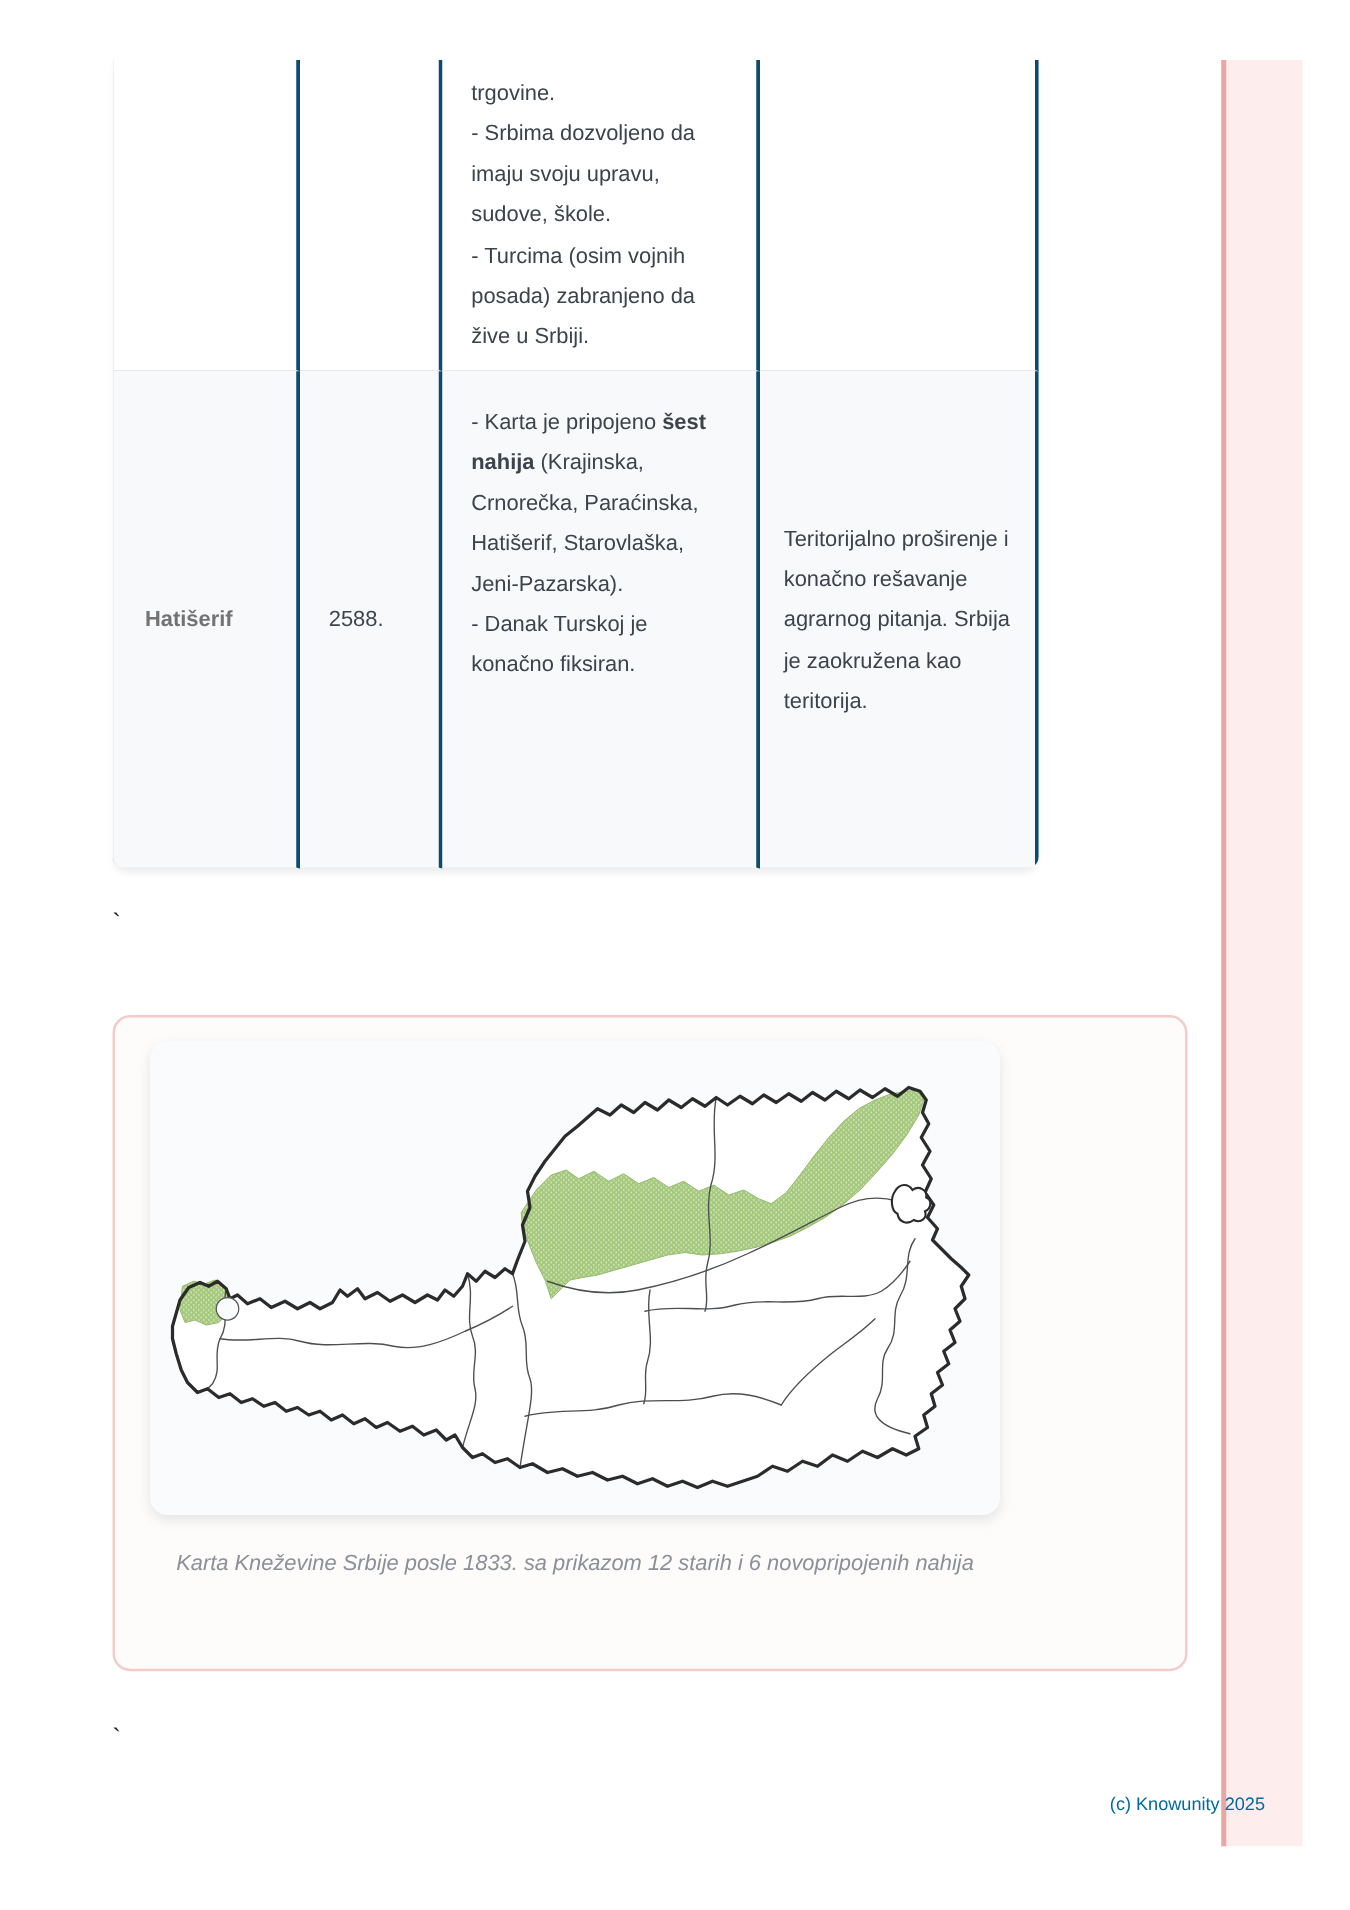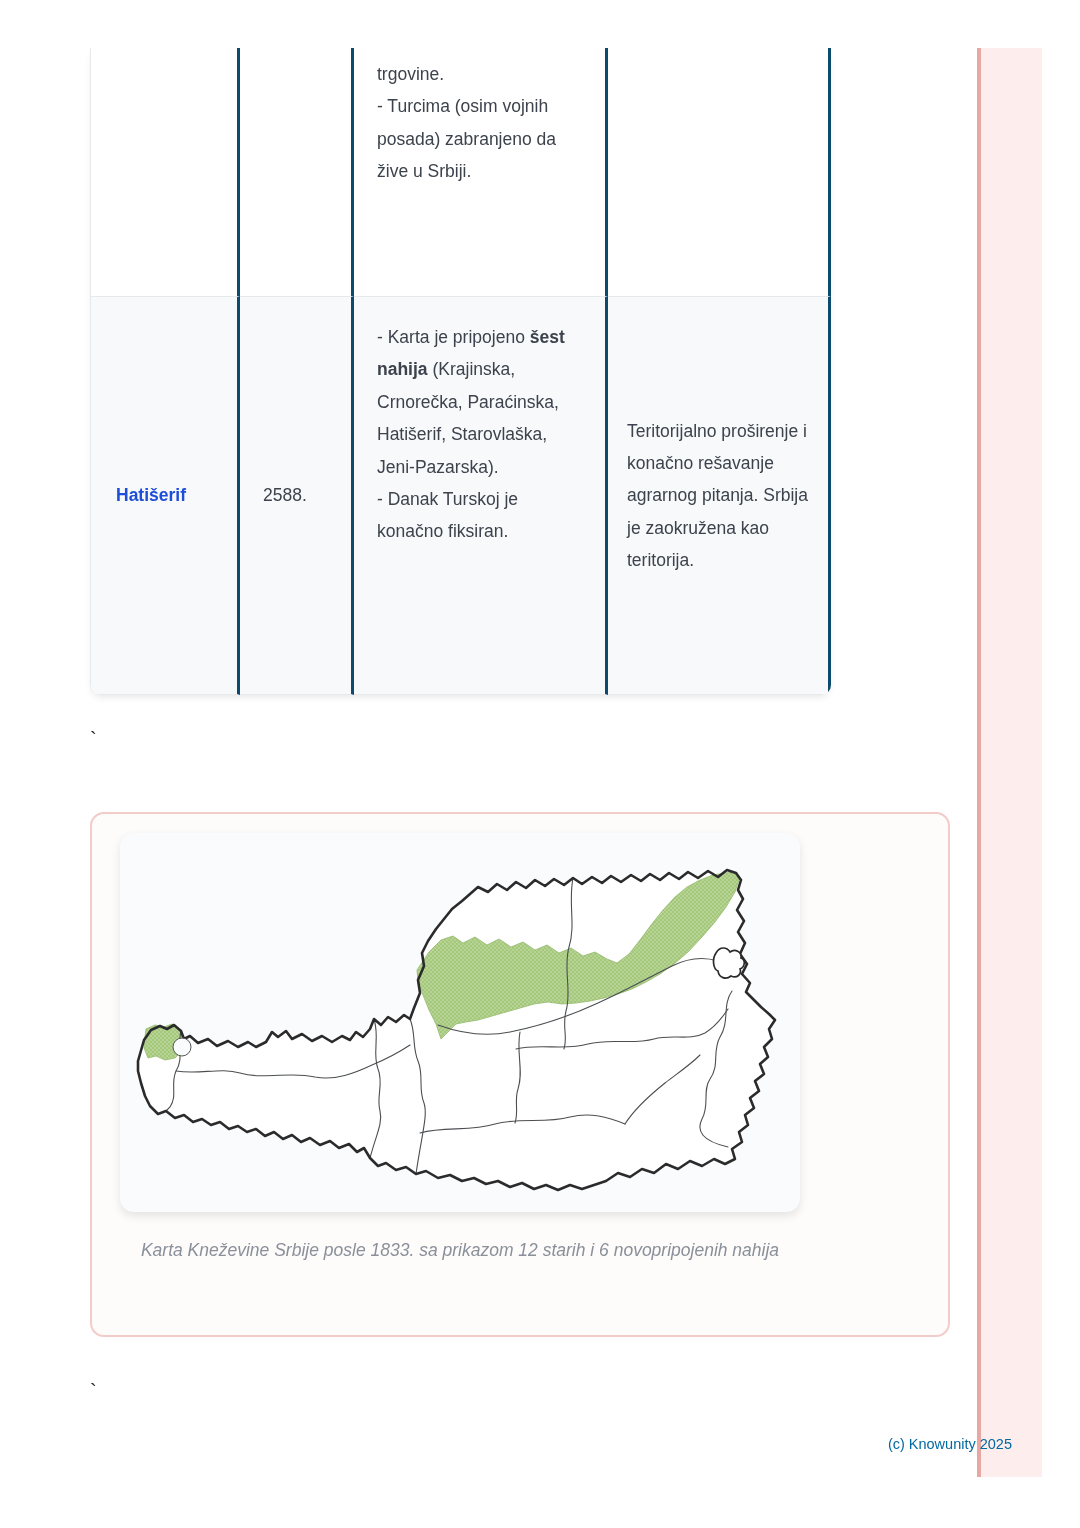--- a/index.html
+++ b/index.html
@@ -20,21 +20,21 @@
     border-left:1px solid #e7e9ec;
     border-radius:0 0 10px 10px;overflow:hidden;
     box-shadow:0 4px 8px -3px rgba(0,0,0,.12);
     box-sizing:border-box;
   }
   .cell{
     background:#ffffff;border-right:3px solid #0c4a6e;border-bottom:1px solid #e7e9ec;
     font-size:17.5px;line-height:1.85;color:#3c434c;box-sizing:border-box;
   }
   .r2{background:#f8f9fb;}
-  .cell-term{font-weight:700;color:#1d4ed8;display:flex;align-items:center;padding:0 10px 0 25px;}
+  .cell-term{font-weight:700;color:#737373;display:flex;align-items:center;padding:0 10px 0 25px;}
   .cell-year{display:flex;align-items:center;padding:0 10px 0 23px;}
   .cell-details{padding:10px 22px 10px 23px;}
   .cell-details.r2{padding-top:24px;}
   .cell-details p{margin:0;}
   .cell-sig{display:flex;align-items:center;padding:0 18px 0 19px;}
   
   .tick{position:absolute;left:90px;font-size:20px;color:#20242b;line-height:1;}
   .tick1{top:729px;}
   .tick2{top:1381px;}
   
@@ -61,20 +61,21 @@
 <body>
 
 <div class="strip"></div>
 
 <div class="table-wrap">
 
   <div class="cell cell-term"></div>
   <div class="cell cell-year"></div>
   <div class="cell cell-details">
     <p>trgovine.</p>
+    <p>- Srbima dozvoljeno da imaju svoju upravu, sudove, škole.</p>
     <p>- Turcima (osim vojnih posada) zabranjeno da žive u Srbiji.</p>
   </div>
   <div class="cell cell-sig"></div>
 
   <div class="cell r2 cell-term">Hatišerif</div>
   <div class="cell r2 cell-year">2588.</div>
   <div class="cell r2 cell-details">
     <p><span>- Karta je pripojeno </span><b>šest nahija</b><span> (Krajinska, Crnorečka, Paraćinska, Hatišerif, Starovlaška, Jeni-Pazarska).</span></p>
     <p>- Danak Turskoj je konačno fiksiran.</p>
   </div>

